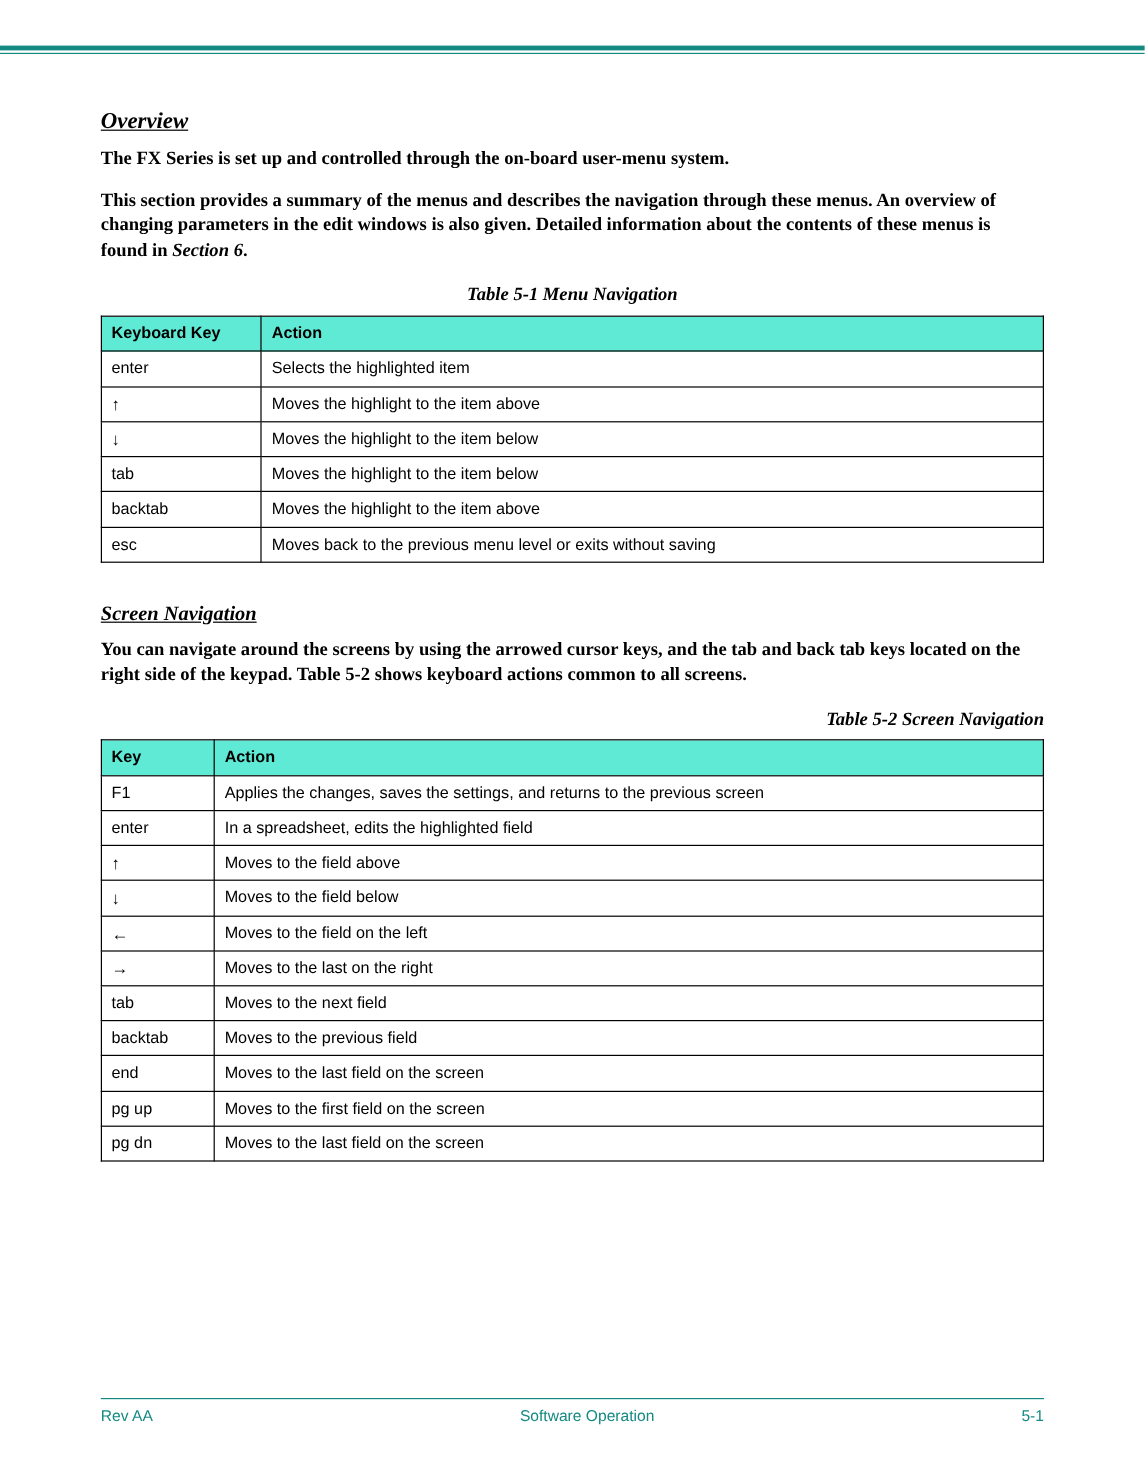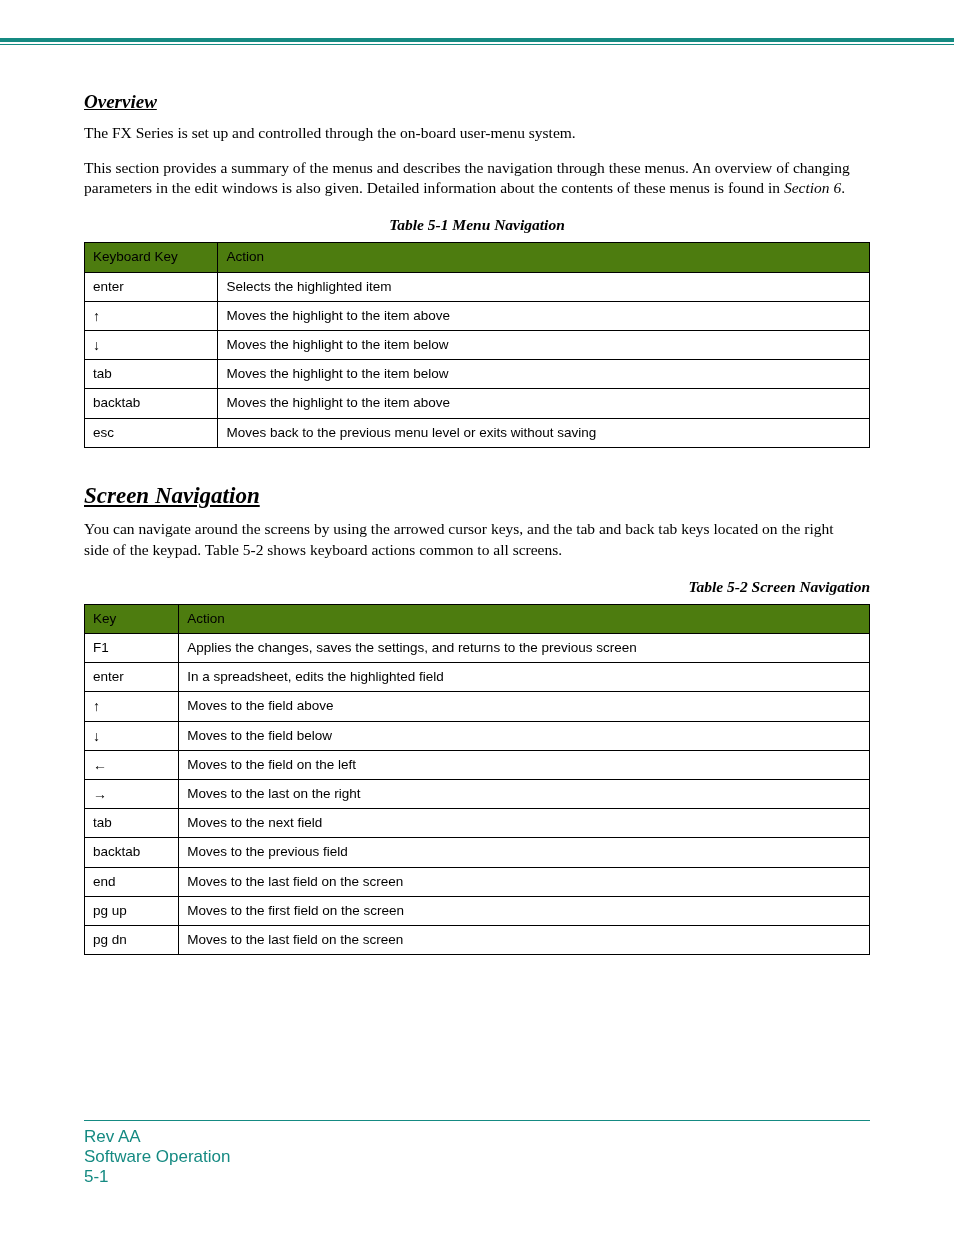--- a/index.html
+++ b/index.html
@@ -29,53 +29,53 @@
   .h-section {
     font-weight: bold;
     font-style: italic;
     font-size: 19px;
     text-decoration: underline;
     margin: 14px 0 8px 0;
   }
   .h-sub {
     font-weight: bold;
     font-style: italic;
-    font-size: 23px;
+    font-size: 17px;
     text-decoration: underline;
     margin: 32px 0 8px 0;
   }
-  p { margin: 6px 12px 14px 0; }
+  p { margin: 6px 12px 14px 0; font-weight: bold; }
   table.keys {
     border-collapse: collapse;
     width: 100%;
     font-family: Arial, Helvetica, sans-serif;
     font-size: 13.5px;
   }
   table.keys th, table.keys td {
     border: 1px solid #000;
     padding: 5px 8px 5px 8px;
     text-align: left;
     vertical-align: middle;
     height: 24px;
   }
   table.keys th {
-    background: #4d7c0f;
-    font-weight: normal;
+    background: #5eead4;
+    font-weight: bold;
   }
   .arrow { font-family: Arial, sans-serif; font-size: 14px; line-height:1; }
   .footer {
     position: absolute;
     left: 0; right: 0; bottom: 48px;
     padding: 0 84px;
   }
   .footer .teal { height:1px; background:#158a82; margin-bottom:6px; }
   .footer-row {
     display:flex; justify-content:space-between;
     font-family: Arial, Helvetica, sans-serif;
-    font-size: 17px; color:#158a82;flex-direction:column;
+    font-size: 13px; color:#158a82;
   }
   .see-ref { font-style: italic; }
   .intro-note { font-style: italic; }
 </style>
 </head>
 <body>
 
 <div class="teal-top"></div>
 <div class="teal-thin"></div>
 

